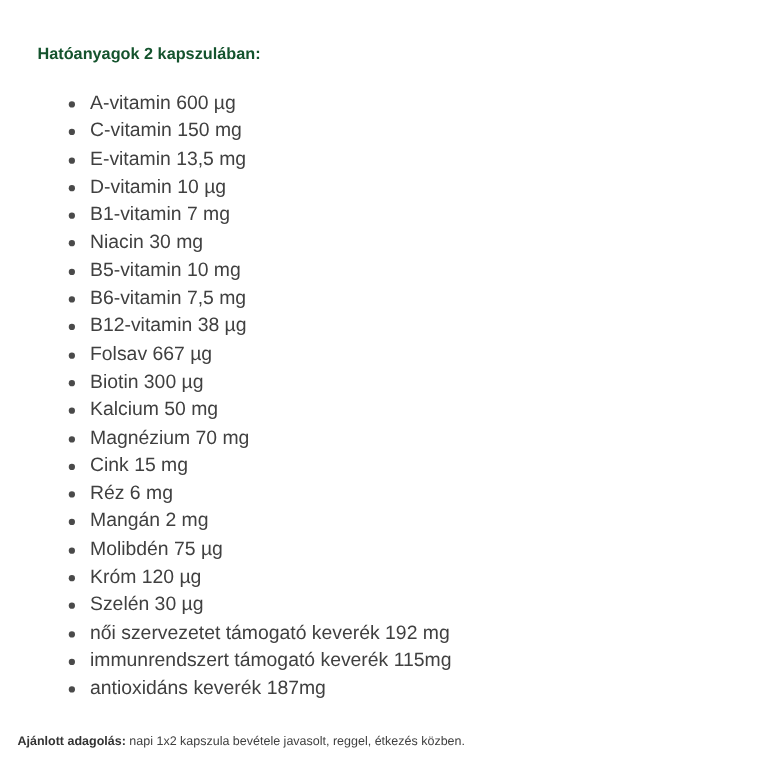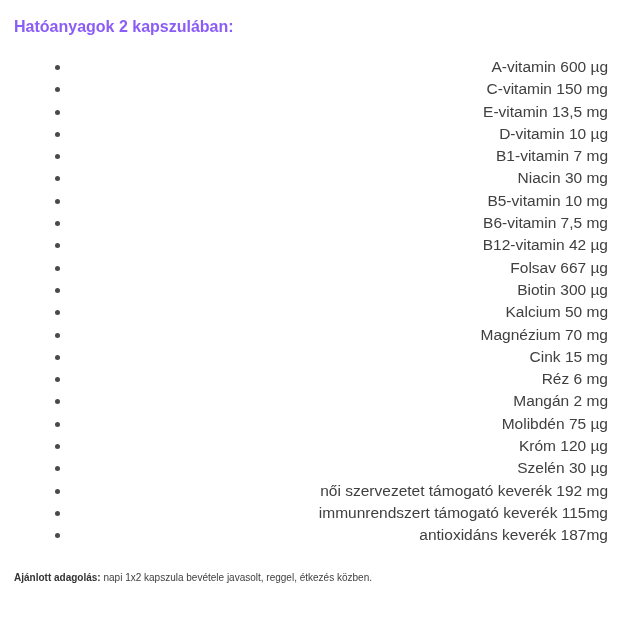--- a/index.html
+++ b/index.html
@@ -11,31 +11,30 @@
     width: 622px;
     height: 620px;
     font-family: "Liberation Sans", "DejaVu Sans", sans-serif;
     color: #404040;
     overflow: hidden;
   }
   .container {
     padding: 17px 14px 0 14px;
   }
   .section-title {
-    font-size: 16px;
+    font-size: 13px;
     font-weight: bold;
-    color: #8b5cf6;
-    margin: 0;
+    color: #14532d;
+    margin: 16px;
     line-height: 20px;
   }
   ul.ingredient-list {
     list-style: none;
     margin: 19px 0 0 0;
     padding: 0 0 0 58px;
-    text-align: right;
   }
   ul.ingredient-list li {
     position: relative;
     font-size: 15.5px;
     line-height: 22.3px;
     color: #404040;
   }
   ul.ingredient-list li::before {
     content: "";
     position: absolute;
@@ -93,21 +92,21 @@
 
       <li>
         <span>B5-vitamin 10 mg</span>
       </li>
 
       <li>
         <span>B6-vitamin 7,5 mg</span>
       </li>
 
       <li>
-        <span>B12-vitamin 42 µg</span>
+        <span>B12-vitamin 38 µg</span>
       </li>
 
       <li>
         <span>Folsav 667 µg</span>
       </li>
 
       <li>
         <span>Biotin 300 µg</span>
       </li>
 

